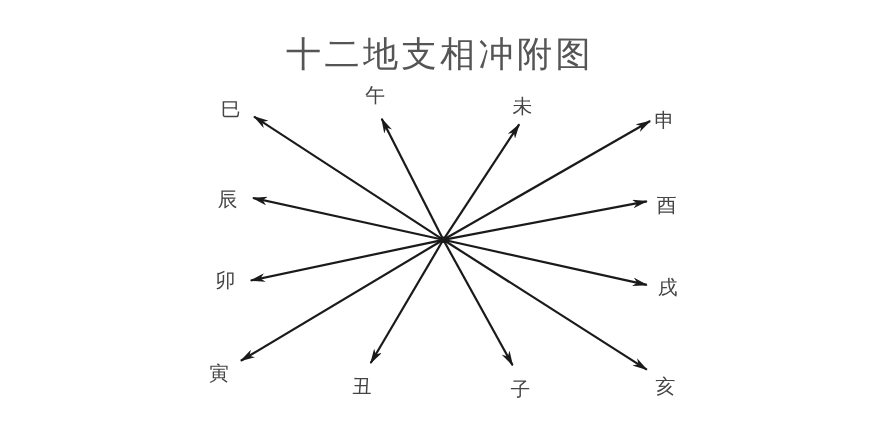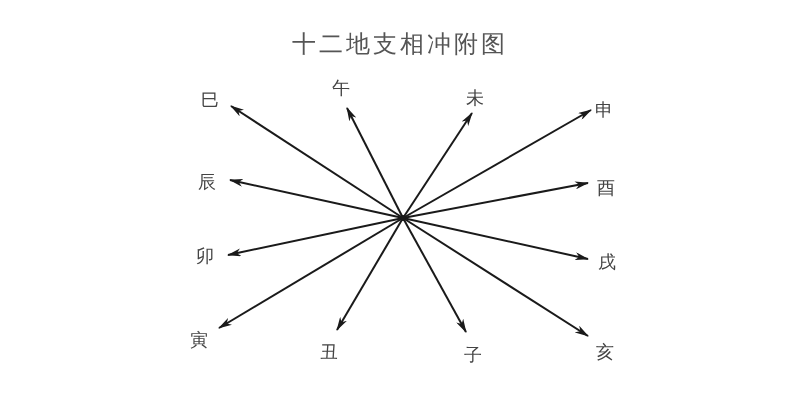--- a/index.html
+++ b/index.html
@@ -13,21 +13,21 @@
       position: relative;
       overflow: hidden;
       font-family: "DejaVu Serif", "Liberation Serif", serif;
     }
     .title {
       position: absolute;
       left: 0;
       top: 28px;
       width: 800px;
       text-align: center;
-      font-size: 24px;
+      font-size: 32px;
       letter-spacing: 3px;
       color: #555555;
       font-weight: normal;
     }
     svg.diagram {
       position: absolute;
       left: 0;
       top: 0;
     }
     .label {

